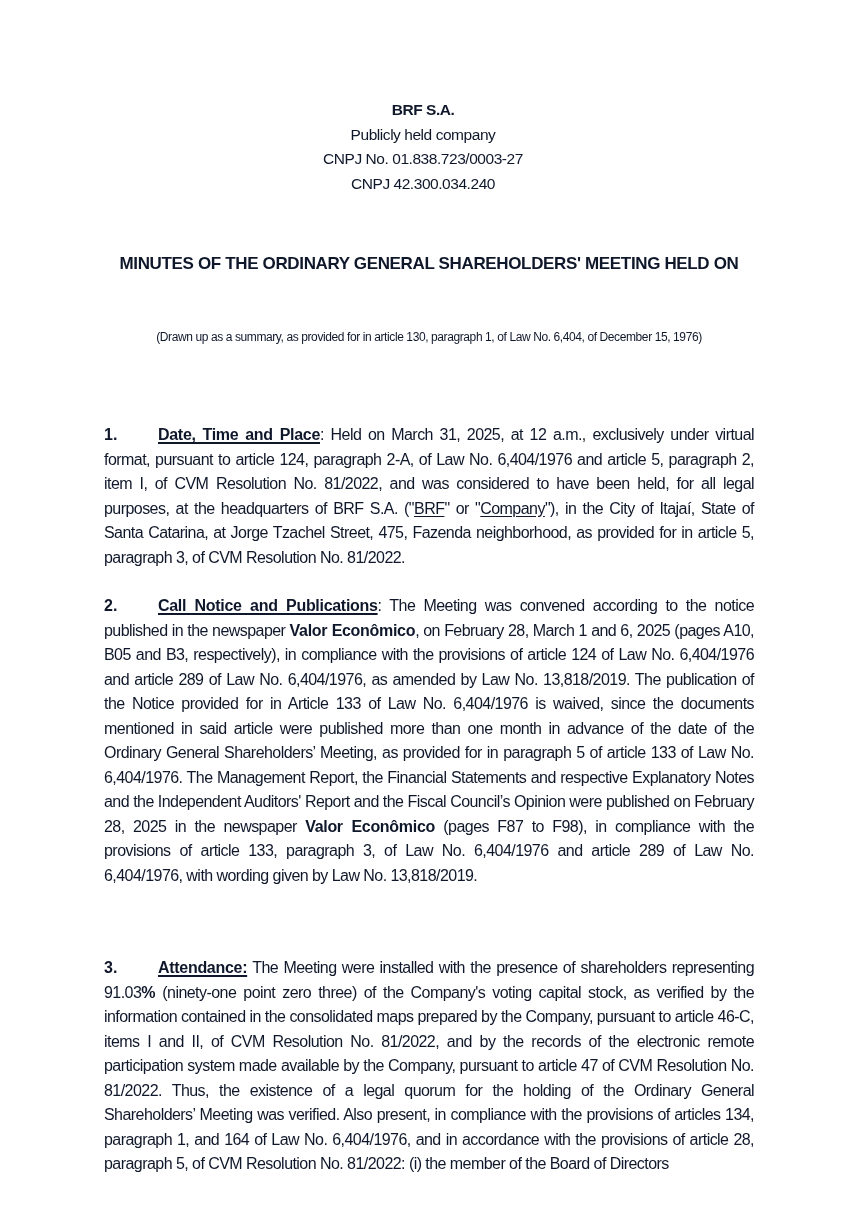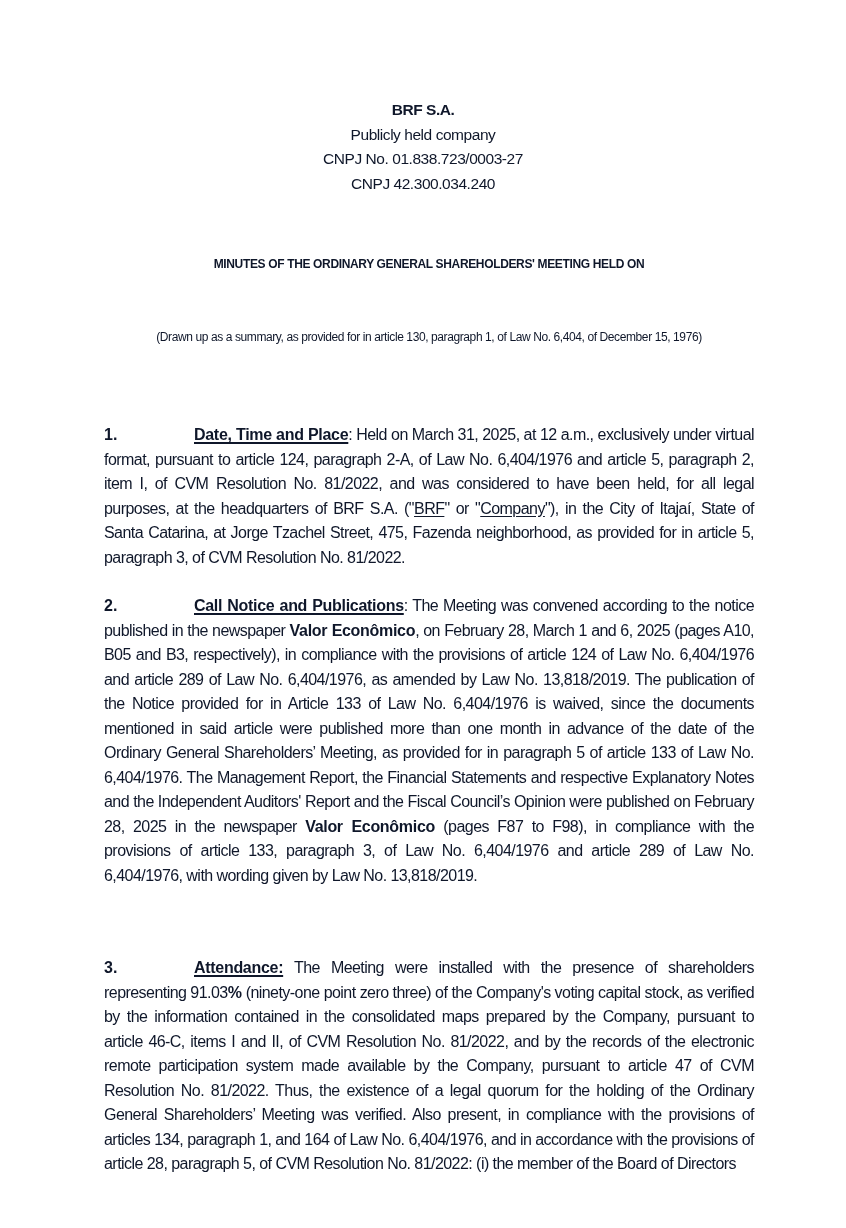--- a/index.html
+++ b/index.html
@@ -7,33 +7,33 @@
   .page {
     position: absolute; left: 0; top: 0; width: 846px; height: 1228px;
     background: #ffffff; color: #0f172a;
     font-family: "Liberation Sans", sans-serif;
   }
   .hdr { position: absolute; left: 0; width: 846px; text-align: center; font-size: 15.5px; line-height: 24.5px; }
   .hdr .line { display: block; letter-spacing: -0.45px; }
   .hdr .bold { font-weight: bold; }
   .title {
     position: absolute; left: 104px; width: 650px; top: 252px;
-    text-align: center; font-weight: bold; font-size: 12px; line-height: 24.5px; letter-spacing: -0.35px;
+    text-align: center; font-weight: bold; font-size: 17px; line-height: 24.5px; letter-spacing: -0.35px;
   }
   .subtitle {
     position: absolute; left: 104px; width: 650px; top: 325px;
     text-align: center; font-size: 12px; line-height: 24.5px; letter-spacing: -0.4px;
   }
   .para {
     position: absolute; left: 104px; width: 650px;
     font-size: 16px; line-height: 24.5px; text-align: justify; letter-spacing: -0.55px;
     word-spacing: 0px;
   }
   .num { font-weight: bold; display: inline-block; width: 54px; letter-spacing: 0; }
-  .heading { font-weight: bold; text-decoration: underline; text-underline-offset: 2px; text-decoration-thickness: 1.5px; letter-spacing: -0.3px; margin-left: 36px; }
+  .heading { font-weight: bold; text-decoration: underline; text-underline-offset: 2px; text-decoration-thickness: 1.5px; letter-spacing: -0.3px; }
   .b { font-weight: bold; letter-spacing: -0.3px; }
   .u { text-decoration: underline; text-underline-offset: 2px; margin-top: 8px; }
 </style>
 </head>
 <body>
 
 <div class="page">
 
   <div class="hdr" style="top:98px;">
     <span class="line bold">BRF S.A.</span>

